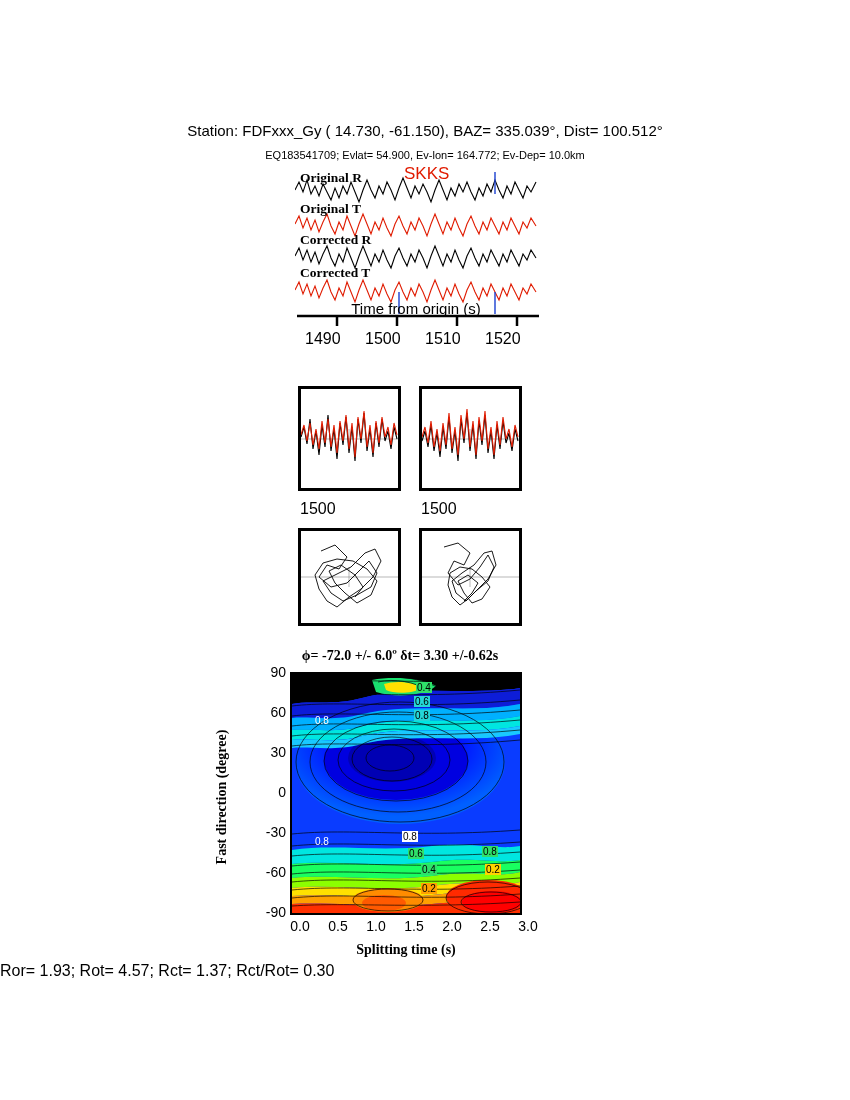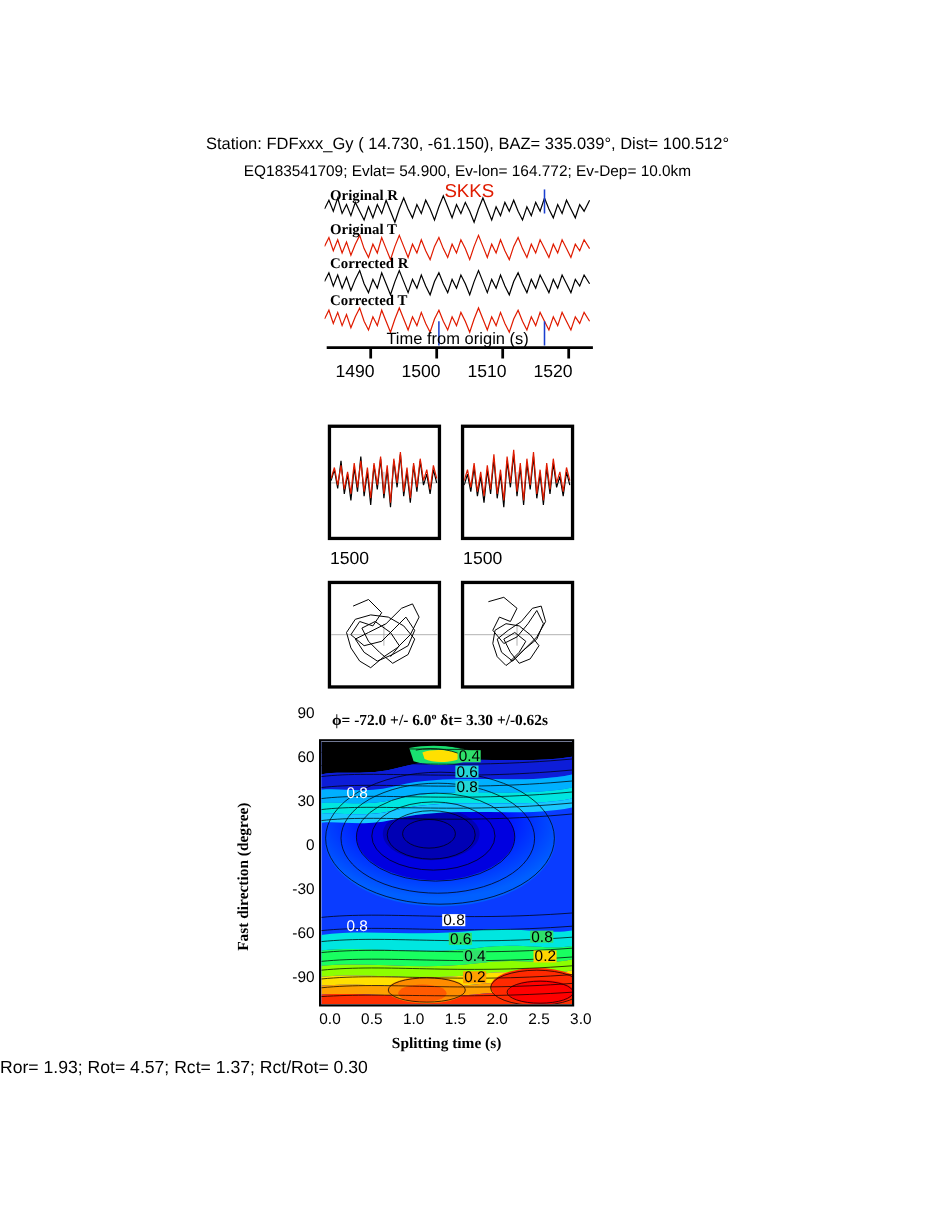--- a/index.html
+++ b/index.html
@@ -25,21 +25,21 @@
   
   .header {
     position: absolute;
     left: 0;
     top: 118px;
     width: 850px;
     text-align: center;
     font-size: 15px;
     line-height: 25px;
   }
-  .header .line2 { font-size: 14px; }
+  .header .line2 { font-size: 11px; }
 
   
   .wave-panel {
     position: absolute;
     left: 295px;
     top: 172px;
     width: 242px;
     height: 143px;
   }
   .wave-panel svg { display: block; }
@@ -141,21 +141,21 @@
   .ytick {
     position: absolute;
     right: 0;
     width: 40px;
     text-align: right;
     font-size: 14px;
   }
   .ytick-holder {
     position: absolute;
     left: 238px;
-    top: 648px;
+    top: 672px;
     width: 48px;
     height: 243px;
   }
   .xtick-holder {
     position: absolute;
     left: 284px;
     top: 918px;
     width: 262px;
     height: 20px;
   }
@@ -182,21 +182,21 @@
     position: absolute;
     left: 0;
     top: 962px;
     width: 850px;
     text-align: left;
     font-size: 16px;
   }
 
   .clabel {
     position: absolute;
-    font-size: 14px;
+    font-size: 10px;
     font-family: "Liberation Sans", sans-serif;
     padding: 0 1px;
     line-height: 11px;
   }
 </style>
 </head>
 <body>
 
 <div class="page">
 

